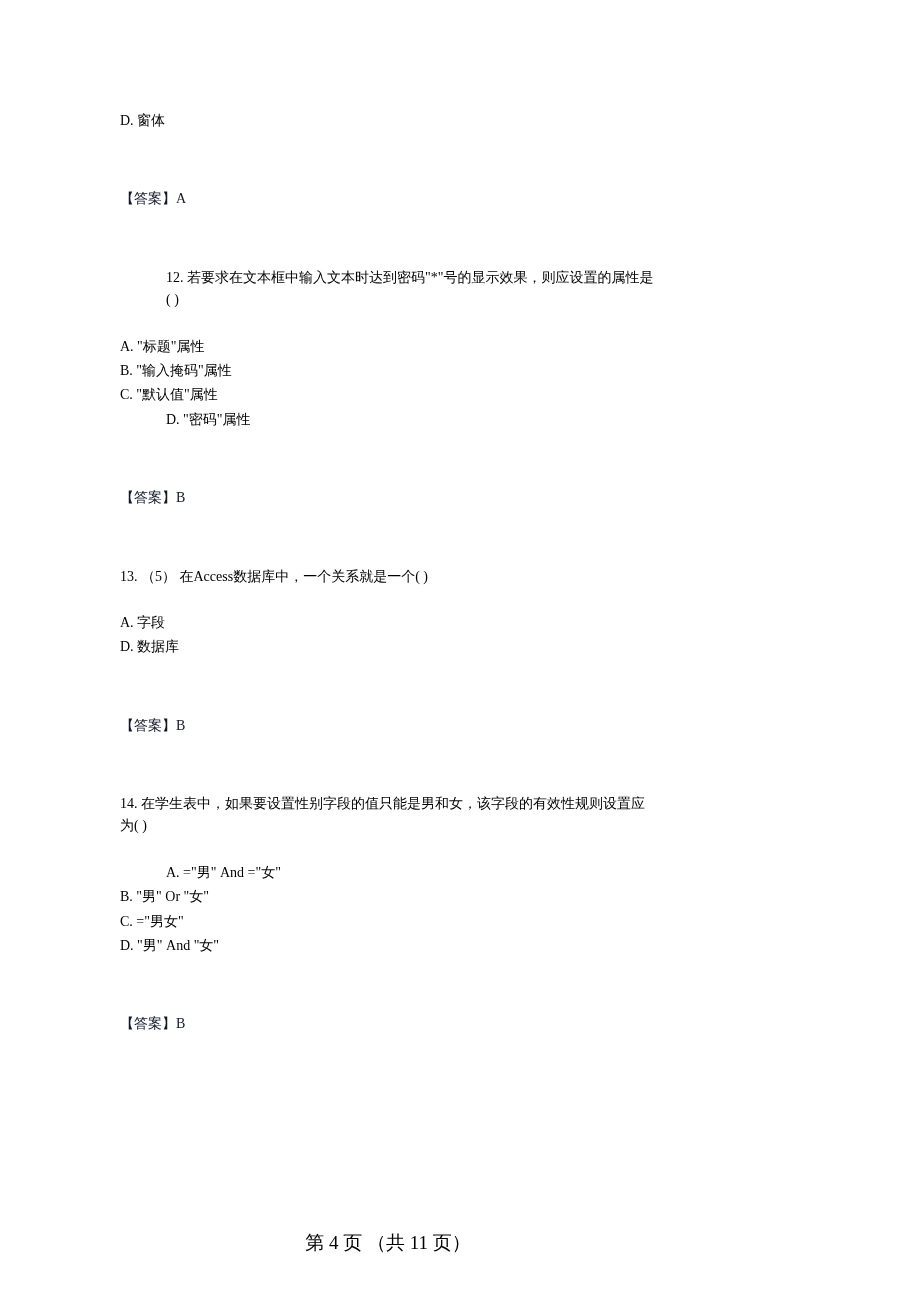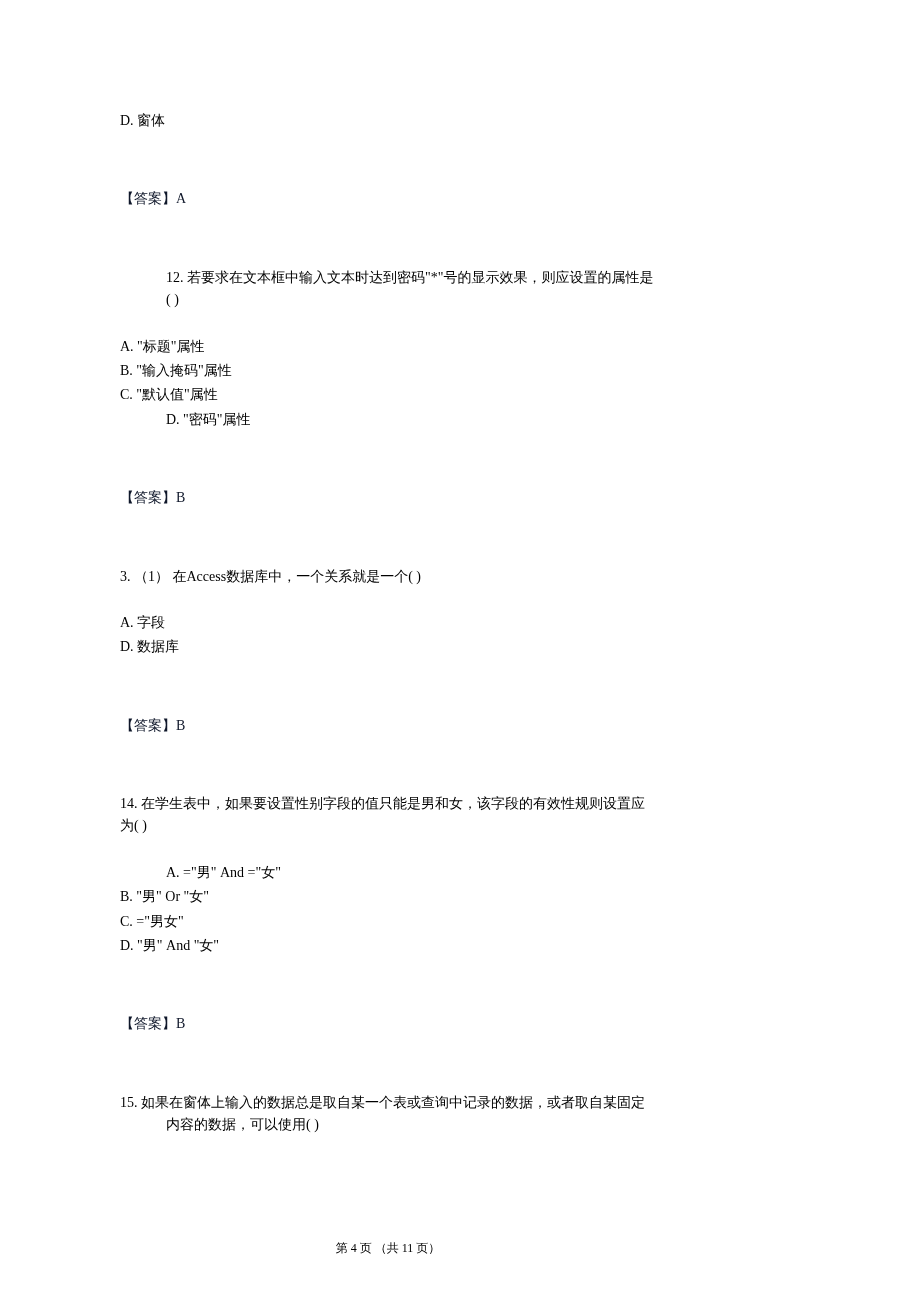--- a/index.html
+++ b/index.html
@@ -22,21 +22,21 @@
   .indent-q { padding-left: 46px; }
   .indent-d { padding-left: 46px; }
   .gap-lg { height: 54px; }
   .gap-sm { height: 22px; }
   .answer { color: #0f172a; }
   .footer {
     position: absolute;
     bottom: 44px;
     left: 0; right: 0;
     text-align: center;
-    font-size: 12px;
+    font-size: 19px;
     font-family: Liberation Serif, serif;
   }
   .footer-inner { display: inline-block; }
 </style>
 </head>
 <body>
 
 <div class="page">
 
   <div class="line">D.  窗体</div>
@@ -47,38 +47,35 @@
   <div class="line indent-q">12.  若要求在文本框中输入文本时达到密码"*"号的显示效果，则应设置的属性是(    )</div>
   <div class="gap-sm"></div>
   <div class="line">A.  "标题"属性</div>
   <div class="line">B.  "输入掩码"属性</div>
   <div class="line">C.  "默认值"属性</div>
   <div class="line indent-d">D.  "密码"属性</div>
   <div class="gap-lg"></div>
   <div class="line answer">【答案】B</div>
   <div class="gap-lg"></div>
 
-  <div class="line">3.  （1）    在Access数据库中，一个关系就是一个(    )</div>
+  <div class="line">13.  （5）    在Access数据库中，一个关系就是一个(    )</div>
   <div class="gap-sm"></div>
   <div class="line">A.  字段</div>
   <div class="line">D.  数据库</div>
   <div class="gap-lg"></div>
   <div class="line answer">【答案】B</div>
   <div class="gap-lg"></div>
 
   <div class="line">14.  在学生表中，如果要设置性别字段的值只能是男和女，该字段的有效性规则设置应为(    )</div>
   <div class="gap-sm"></div>
   <div class="line indent-d">A.  ="男"   And   ="女"</div>
   <div class="line">B.  "男"    Or    "女"</div>
   <div class="line">C.   ="男女"</div>
   <div class="line">D.  "男"    And    "女"</div>
   <div class="gap-lg"></div>
   <div class="line answer">【答案】B</div>
   <div class="gap-lg"></div>
 
-  <div class="line" style="padding-left:0; text-indent:0;">
-    <div style="padding-left:46px; text-indent:-46px;">15.  如果在窗体上输入的数据总是取自某一个表或查询中记录的数据，或者取自某固定内容的数据，可以使用(    )</div>
-  </div>
 
   <div class="footer">
     <span class="footer-inner">第 4 页 （共 11 页）</span>
   </div>
 </div>
 
 </body></html>

